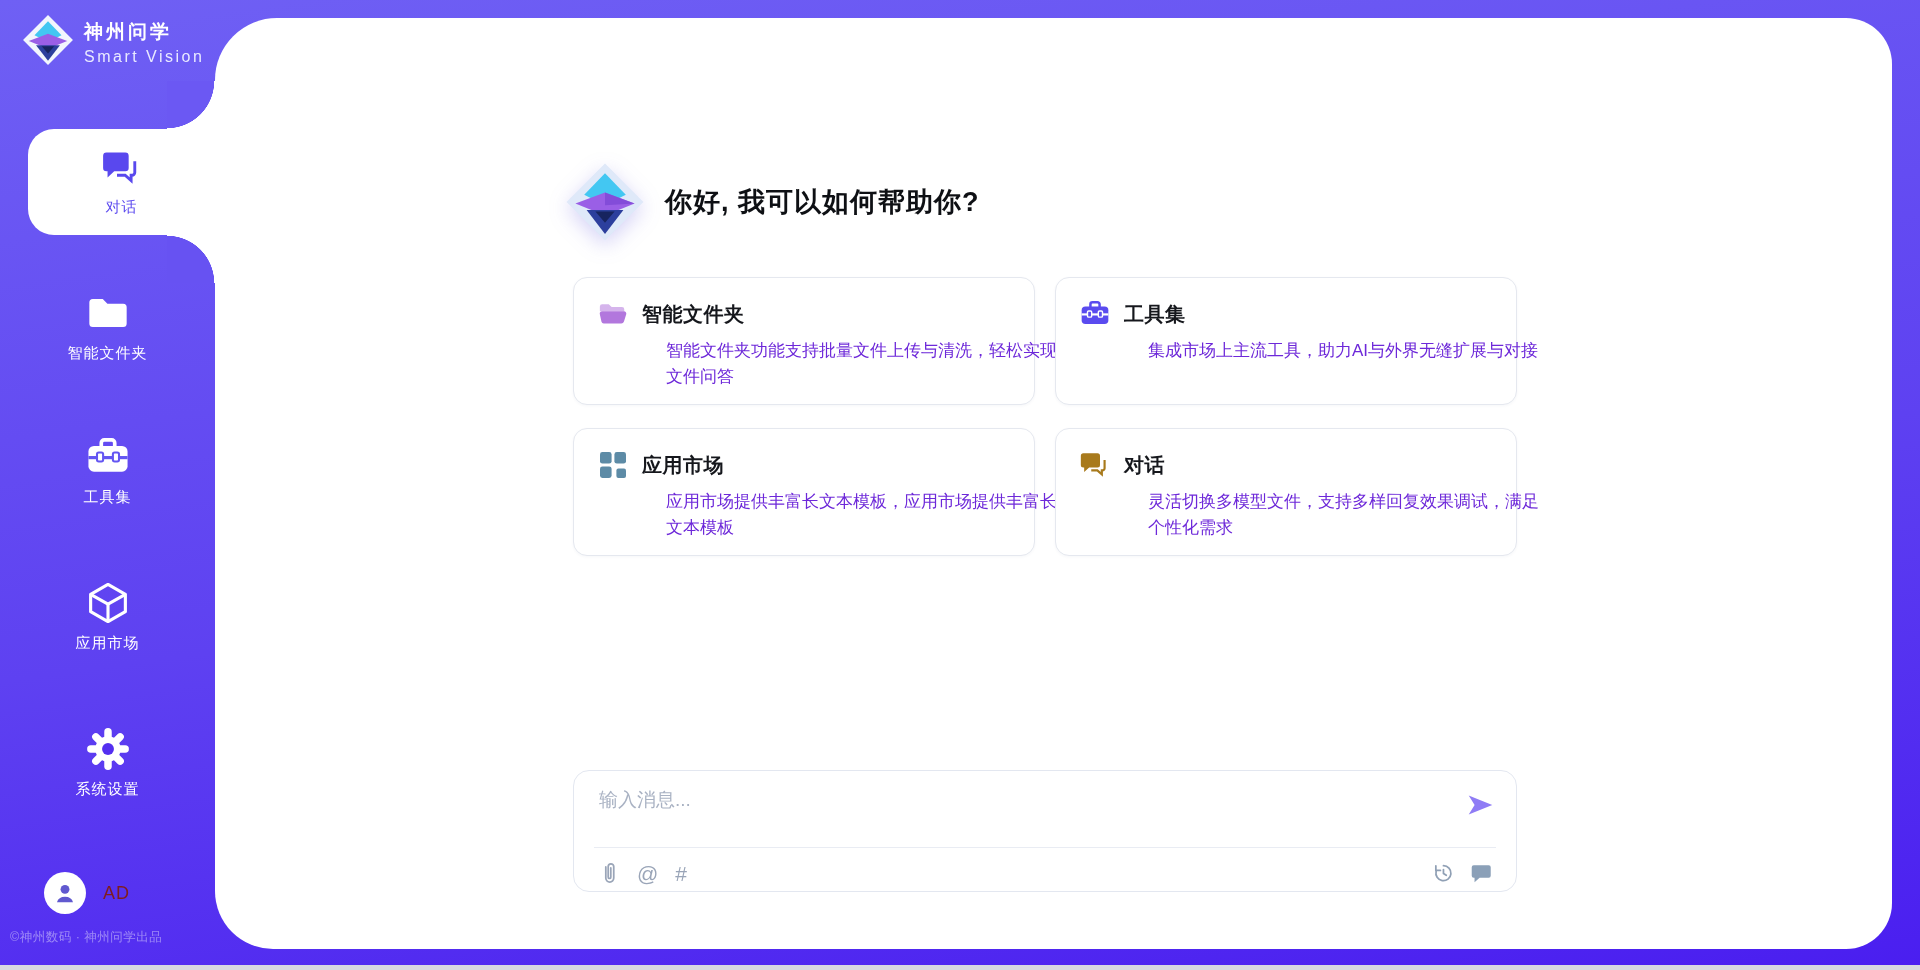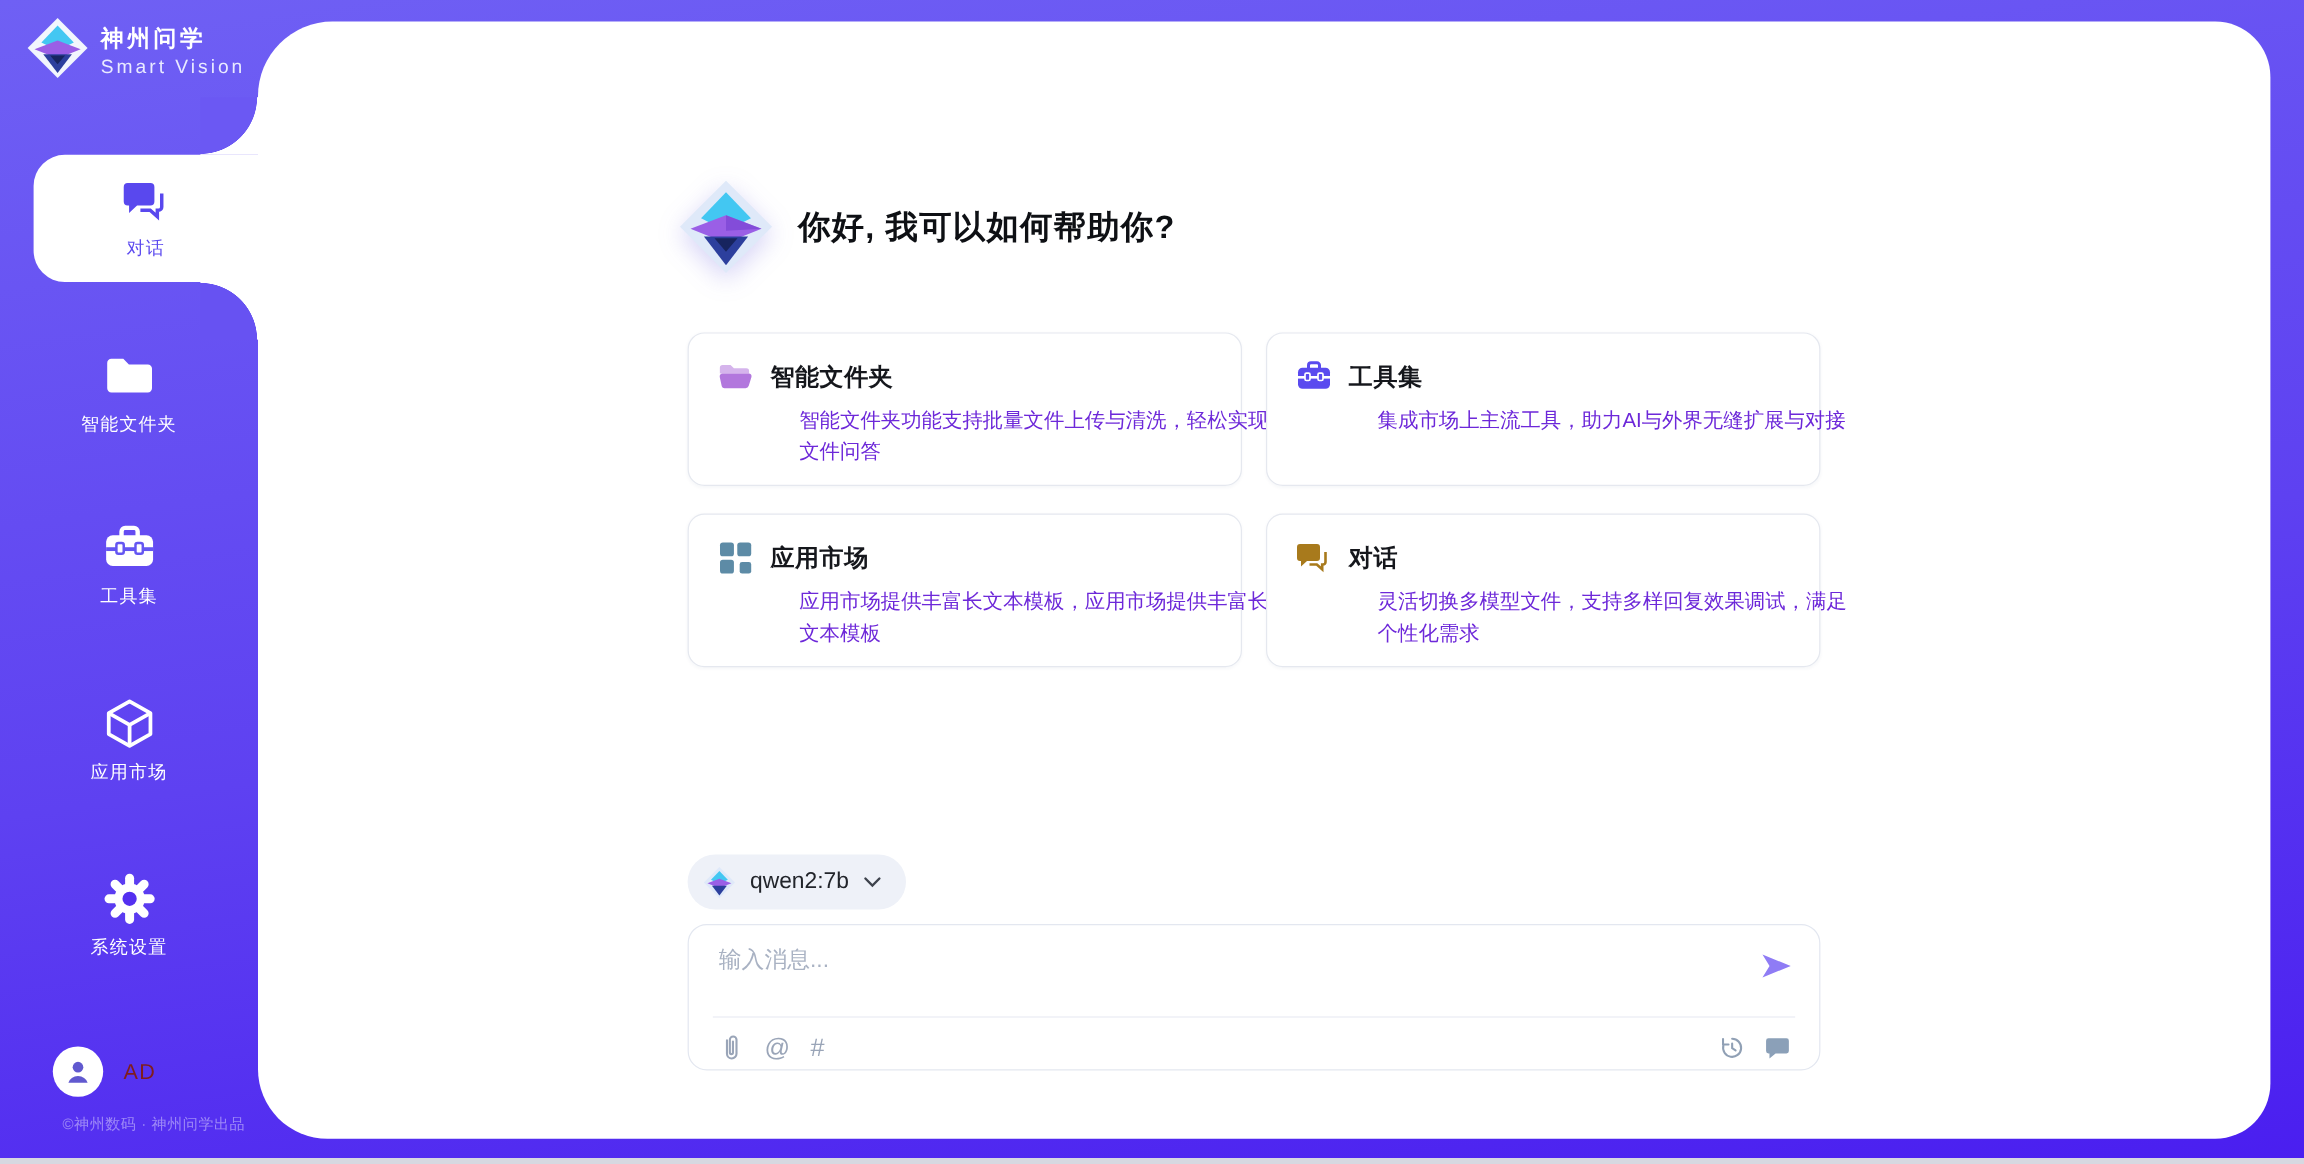--- a/index.html
+++ b/index.html
@@ -42,24 +42,24 @@
   }
   .nav-item-2 { top:292px; }
   .nav-item-3 { top:436px; }
   .nav-item-4 { top:582px; }
   .nav-item-5 { top:728px; }
   .nav-label { font-size:15px; letter-spacing:1px; }
 
   .user-row { position:absolute; left:44px; top:872px; display:flex; align-items:center; gap:17px; cursor:pointer; }
   .avatar { width:42px; height:42px; border-radius:50%; background:#fff; display:flex; align-items:center; justify-content:center; }
   .user-name { font-size:18px; color:#7f1d1d; letter-spacing:1px; }
-  .copyright { position:absolute; left:10px; top:929px; font-size:12.5px; color:rgba(255,255,255,0.42); letter-spacing:0.5px; white-space:nowrap;margin-left:42px; }
-
-  
-  .hero { position:absolute; left:350px; top:131px; display:flex; align-items:center; gap:20px; }
+  .copyright { position:absolute; left:10px; top:929px; font-size:12.5px; color:rgba(255,255,255,0.42); letter-spacing:0.5px; white-space:nowrap; }
+
+  
+  .hero { position:absolute; left:350px; top:144px; display:flex; align-items:center; gap:20px; }
   .hero-gem { filter:drop-shadow(0 6px 10px rgba(90,80,220,0.25)); }
   .hero-title { font-size:27px; font-weight:800; color:#0e1014; letter-spacing:1px; }
 
   
   .cards { position:absolute; left:358px; top:259px; display:grid; grid-template-columns:462px 462px; gap:23px 20px; }
   .card {
     height:128px; background:#fff; border:1px solid #e5e8ef; border-radius:14px;
     padding:21px 24px; cursor:pointer; box-shadow:0 1px 3px rgba(30,40,90,0.04);
   }
   .card-head { display:flex; align-items:center; gap:14px; }
@@ -162,32 +162,20 @@
           <path d="M4 3 h17 a3 3 0 0 1 3 3 v11 a3 3 0 0 1 -3 3 h-10 l-6 5.5 v-5.5 h-1 a3 3 0 0 1 -3 -3 v-11 a3 3 0 0 1 3 -3 z" fill="currentColor"></path>
           <path d="M29.5 11 v10 a2.5 2.5 0 0 1 -2.5 2.5 h-0.8 v4.8 l-5.4 -4.8 h-7.3" fill="none" stroke="currentColor" stroke-width="2.6"></path>
         </svg>
         <div class="card-title">对话</div>
       </div>
       <div class="card-desc">灵活切换多模型文件，支持多样回复效果调试，满足个性化需求</div>
     </div>
 
   </div>
 
-  <div class="model-pill">
-    <svg width="27" height="27" viewBox="0 0 100 100">
-      <polygon points="50,2 98,50 50,98 2,50" fill="#dfe9f9"></polygon>
-      <polygon points="50,14 76,41 50,54 24,41" fill="#43c7f2"></polygon>
-      <polygon points="50,38 87,52 50,67 13,52" fill="#9a5fe6"></polygon>
-      <polygon points="27,60 73,60 50,90" fill="#2c3f9d"></polygon>
-    </svg>
-    <span class="model-name">qwen2:7b</span>
-    <svg width="16" height="10" viewBox="0 0 18 12" fill="none" stroke="#3e434d" stroke-width="2.4" stroke-linecap="round">
-      <polyline points="2,2.5 9,9.5 16,2.5"></polyline>
-    </svg>
-  </div>
 
   <div class="composer">
     <textarea class="composer-input" placeholder="输入消息..." style=""></textarea>
     <svg class="send-btn" width="29" height="26" viewBox="0 0 32 28">
       <path d="M3 3.5 L29 14 L3 24.5 L9.5 14 Z" fill="#8f7cf5"></path>
     </svg>
     <div class="composer-divider"></div>
 
     <div class="tools-left">
       <svg class="tool" width="21" height="24" viewBox="0 0 22 26" fill="none" stroke="#9aa5b8" stroke-width="1.9" stroke-linecap="round">

